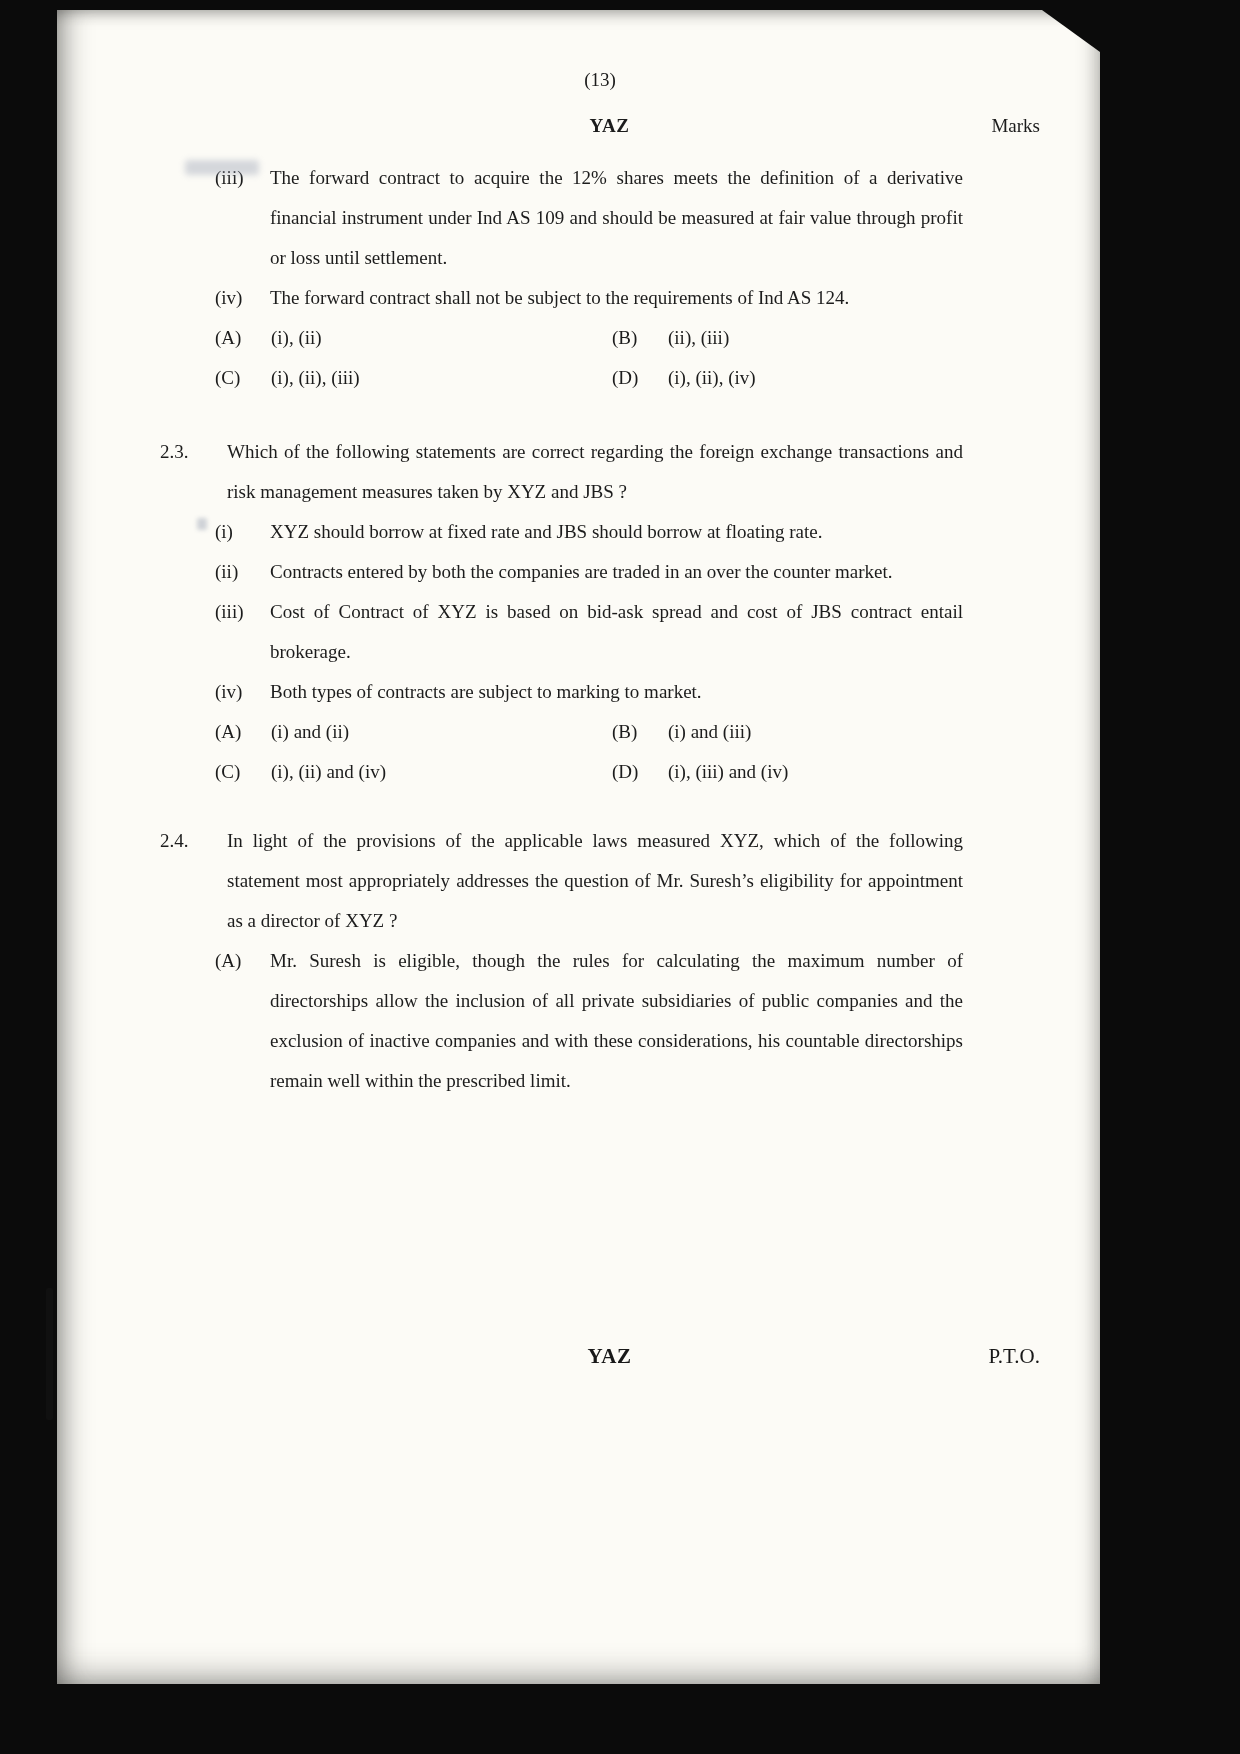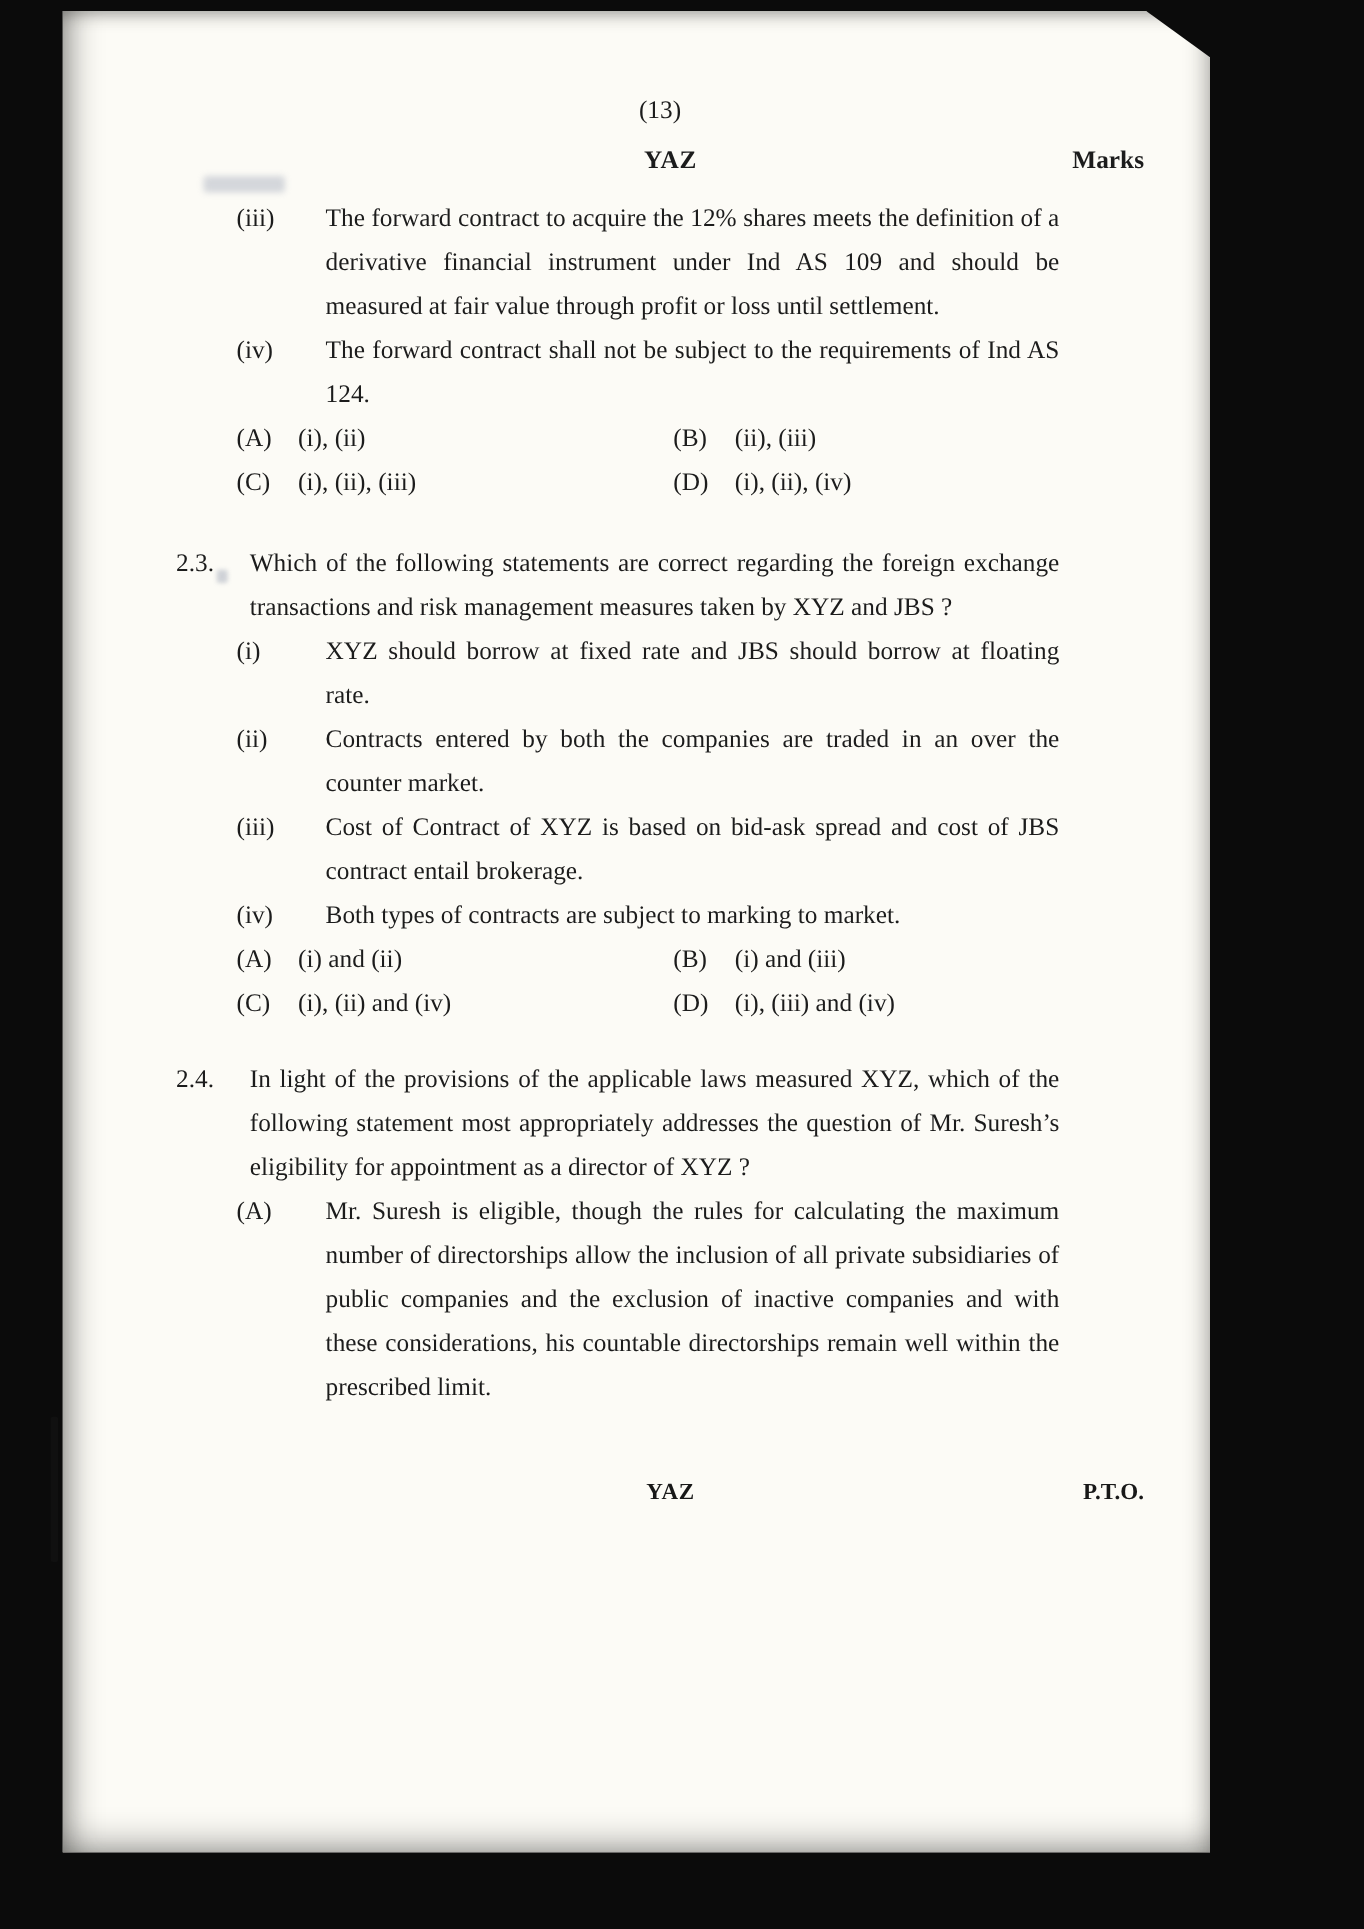--- a/index.html
+++ b/index.html
@@ -43,37 +43,37 @@
   .smudge2 {
     position: absolute;
     left: 140px; top: 508px;
     width: 10px; height: 12px;
     background: #8d96aa; opacity: .4;
     filter: blur(2px); border-radius: 2px;
   }
   .content {
     position: absolute;
     left: 0; top: 0; right: 0;
-    padding: 70px 137px 0 103px;
+    padding: 50px 137px 0 103px;
     color: #1c1c1c;
-    font-size: 23px;
+    font-size: 19px;
     line-height: 40px;
   }
   .wide { margin-right: -77px; }
   .page-number { text-align: center; }
   .header-row {
     display: grid;
     grid-template-columns: 1fr auto 1fr;
     align-items: baseline;
     margin-top: 6px;
   }
   .mid { text-align: center; font-weight: bold; letter-spacing: .5px; margin-left: 19px; }
-  .rgt { text-align: right; font-weight: bold; }
+  .rgt { text-align: right; font-weight: normal; }
   .block-gap { margin-top: 12px; }
-  .item { display: flex; gap: 26px; }
+  .item { display: flex; }
   .item .lbl { flex: 0 0 55px; }
   .item .txt { flex: 1; text-align: justify; }
   .indent1 { margin-left: 55px; }
   .options {
     display: grid;
     grid-template-columns: 397px 1fr;
     margin-left: 55px;
   }
   .opt { display: flex; }
   .opt .lbl { flex: 0 0 56px; }

